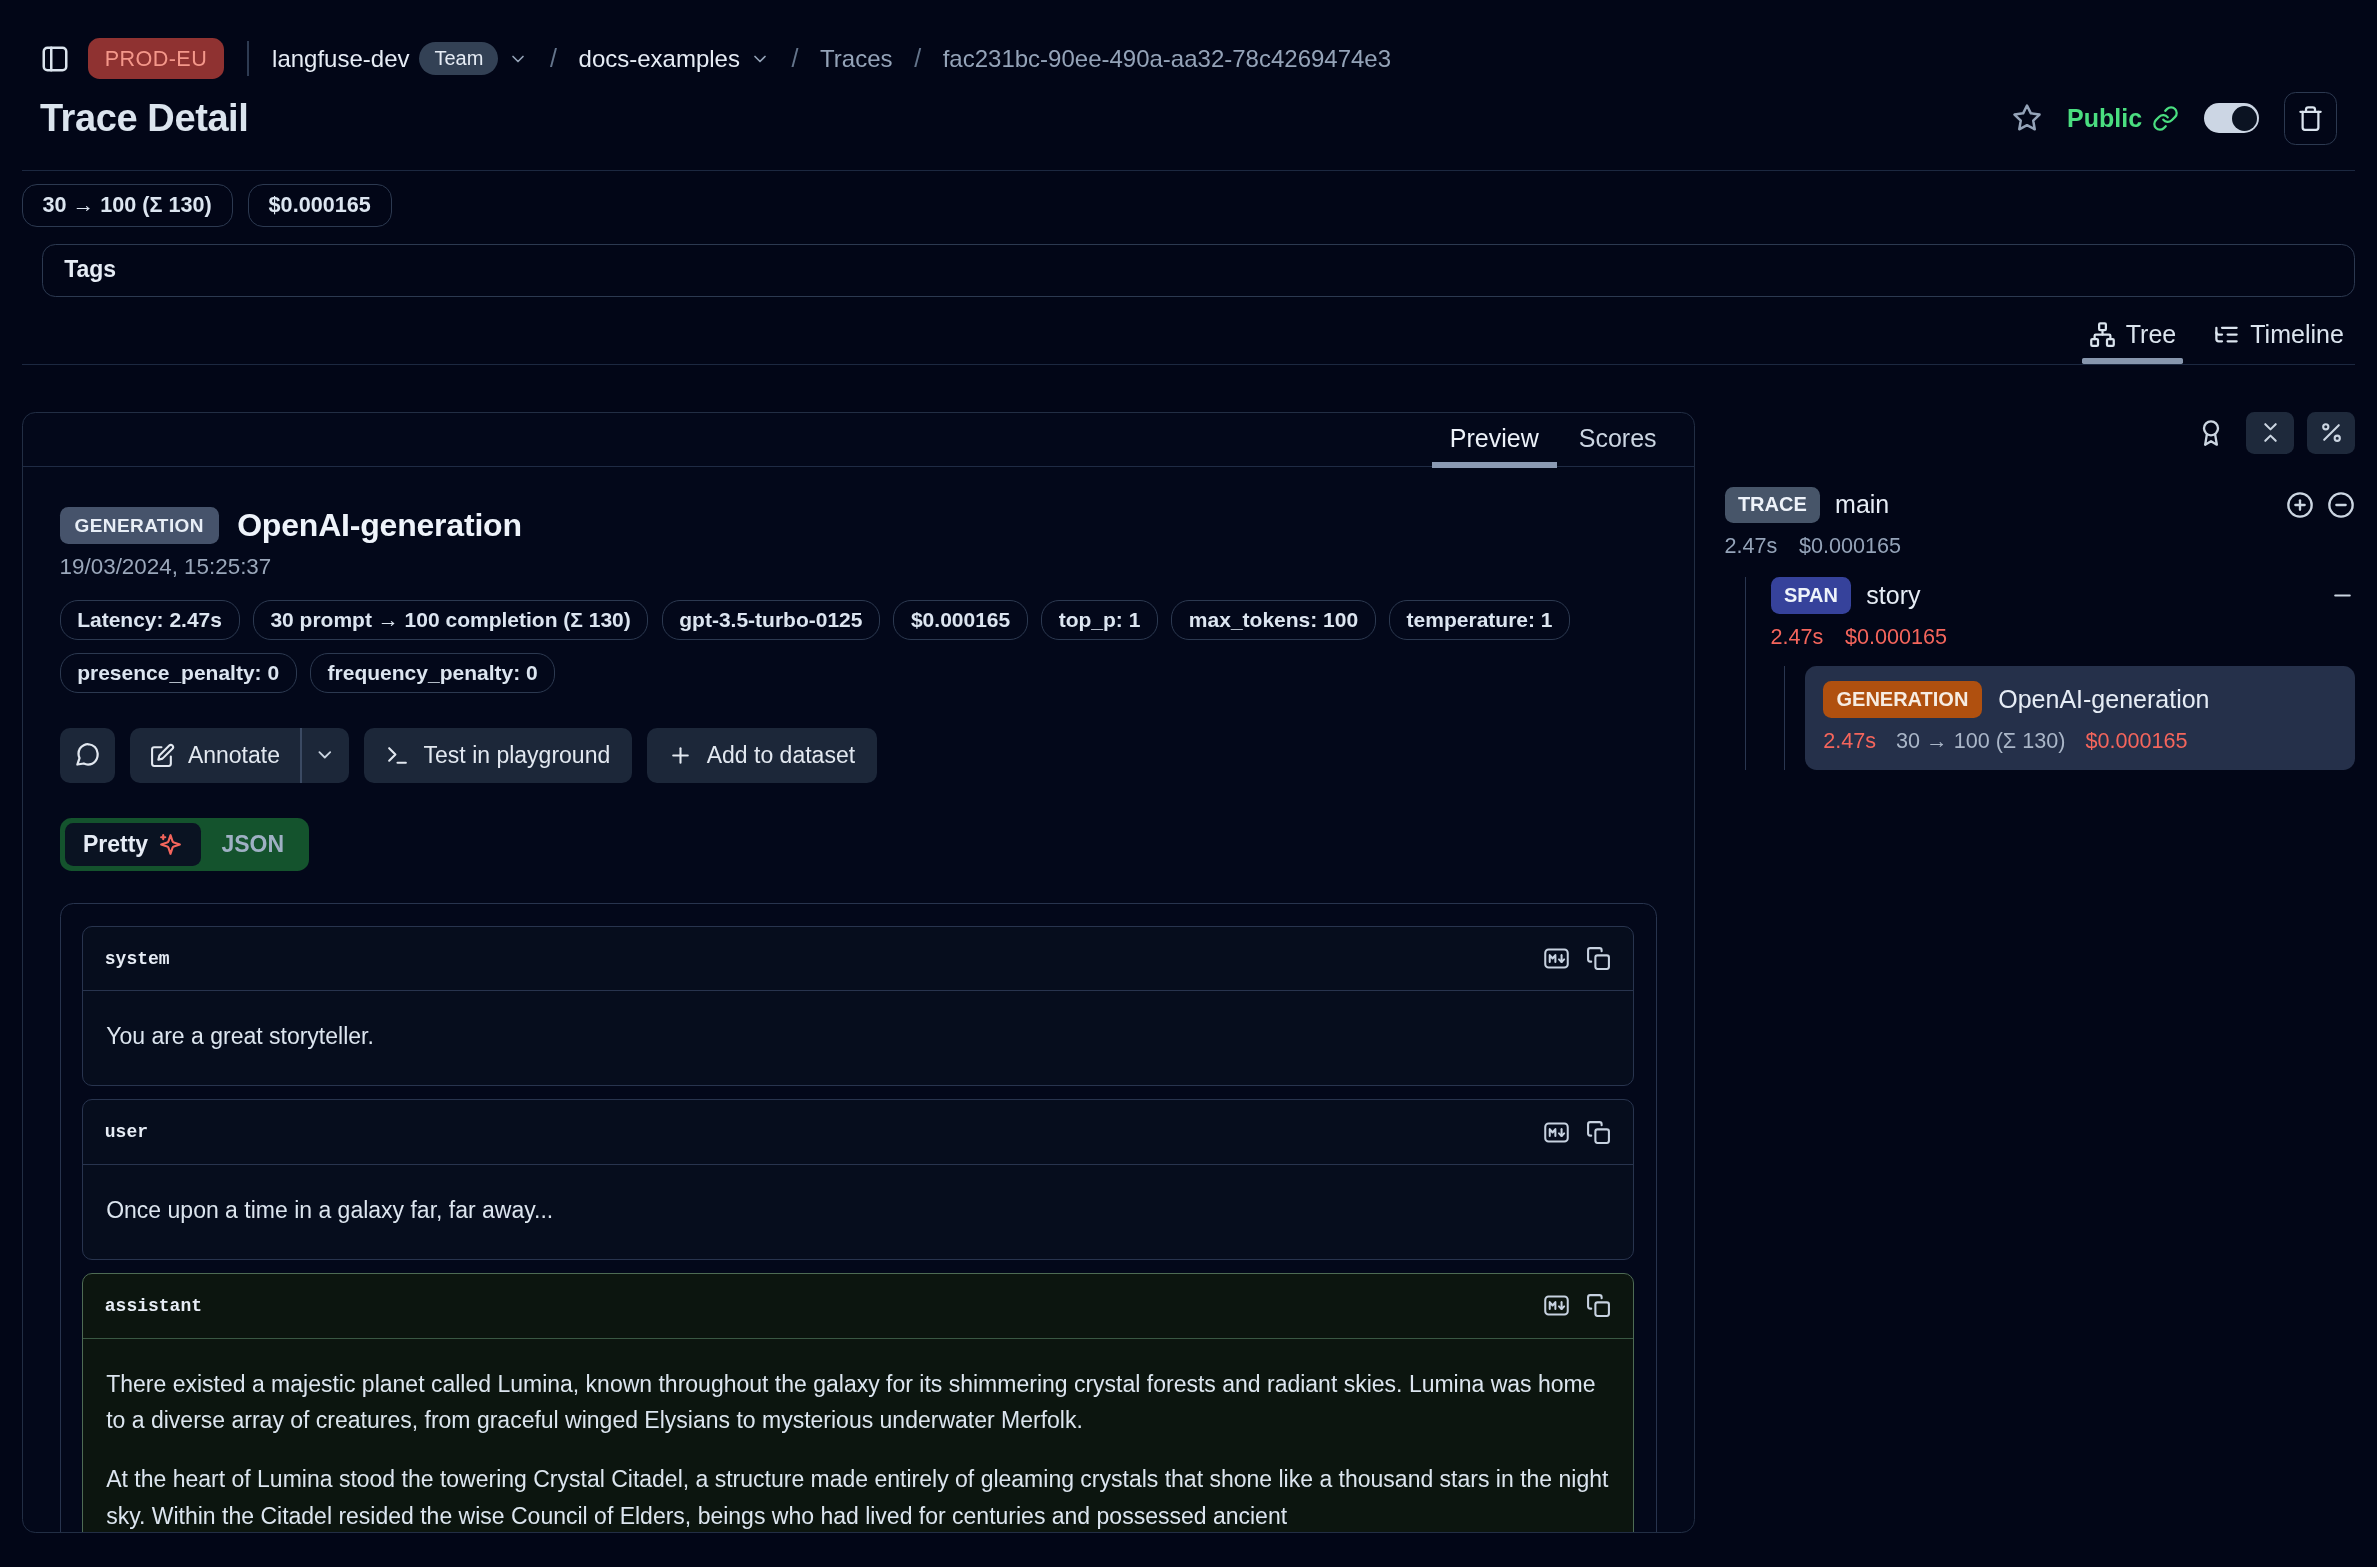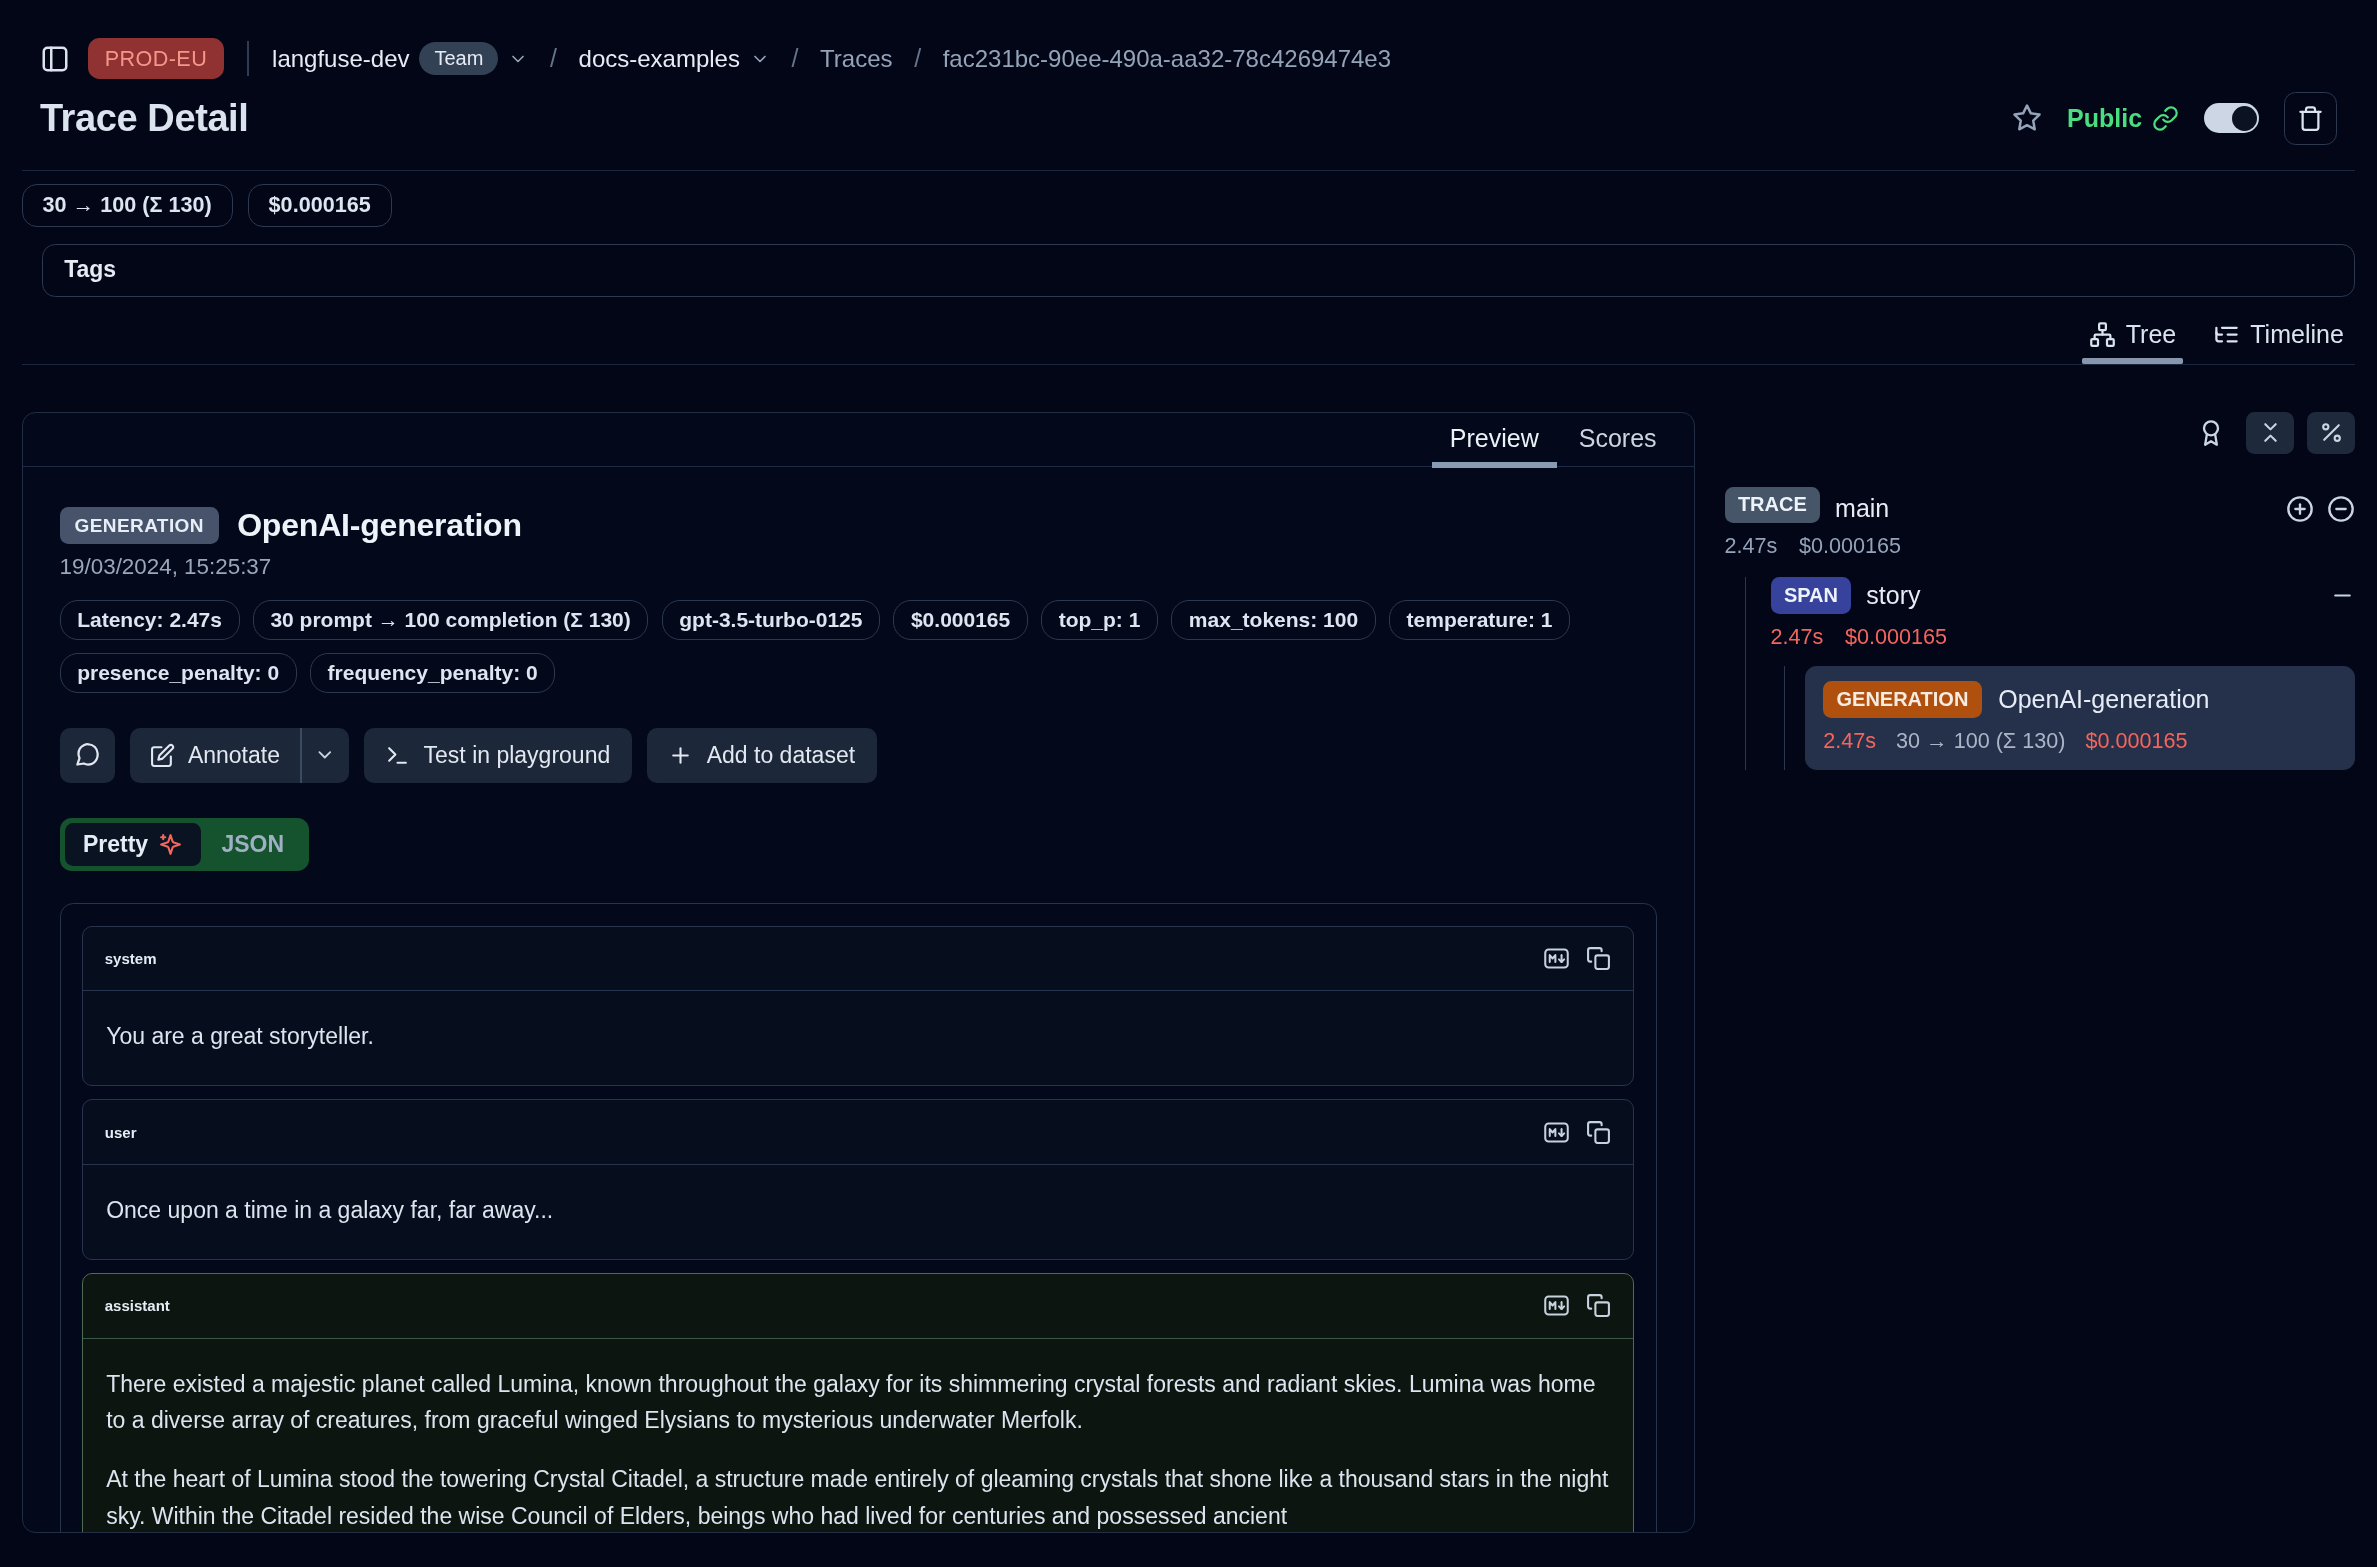--- a/index.html
+++ b/index.html
@@ -78,34 +78,34 @@
   .split-btn .caret { width:47px; display:flex; align-items:center; justify-content:center; color:#cbd5e1; cursor:pointer; }
 
   .format-toggle { display:inline-flex; align-items:center; background:#14532d; border-radius:11.6px; padding:5px; margin-top:35px; }
   .seg { display:flex; align-items:center; gap:10px; font-size:23px; font-weight:600; cursor:pointer; }
   .seg.active { background:#0a1322; color:#e6ecf5; border-radius:8.3px; padding:8.3px 18.3px; }
   .seg.inactive { color:#9fb0c4; padding:8.3px 20px; }
 
   .messages-wrap { margin-top:32px; border:1.7px solid #28344e; border-radius:13.3px; padding:21.6px; display:flex; flex-direction:column; gap:13.3px; }
   .msg-card { border:1.7px solid #28344e; border-radius:10px; background:#060d1d; overflow:hidden; }
   .msg-head { display:flex; align-items:center; justify-content:space-between; padding:18.3px 21.6px; border-bottom:1.7px solid #28344e; }
-  .msg-role { font-size:15px; font-weight:600; color:#e6ecf5; }
+  .msg-role { font-size:18px; font-weight:600; color:#e6ecf5;font-family:Liberation Mono, monospace; }
   .msg-tools { display:flex; align-items:center; gap:16.6px; color:#c7d2e0; }
   .tool-btn { background:none; border:none; color:#c7d2e0; cursor:pointer; display:flex; }
   .msg-body { padding:27px 23px 30px 23px; font-size:23px; line-height:1.6; color:#dce5ef; }
   .msg-body p + p { margin-top:21.6px; }
   .msg-card.assistant { border-color:#4e6b54; background:#0c150f; }
   .msg-card.assistant .msg-head { border-bottom-color:#3a5843; }
 
   
   .tree-panel { flex:1; padding-top:0; }
   .tree-toolbar { display:flex; justify-content:flex-end; align-items:center; gap:13.3px; margin-bottom:33px; color:#cbd5e1; }
   .tool-sq { width:48px; height:42px; background:#1e293b; border:none; border-radius:8.3px; color:#cbd5e1; display:flex; align-items:center; justify-content:center; cursor:pointer; }
 
-  .trace-row { display:flex; align-items:flex-end; gap:15px; cursor:pointer; }
+  .trace-row { display:flex; align-items:center; gap:15px; cursor:pointer; }
   .trace-badge { background:#475569; color:#eef3fa; font-size:20px; font-weight:600; padding:6.7px 13.3px; border-radius:8.3px; }
   .node-name { font-size:25px; color:#e6ecf5; }
   .row-spacer { flex:1; }
   .circle-btns { display:flex; gap:13.3px; color:#cbd5e1; }
   .metrics { display:flex; gap:21.6px; font-size:21.6px; color:#94a3b8; margin-top:10px; }
   .metrics.red { color:#f4655c; }
 
   .children { margin-top:18.3px; margin-left:20px; border-left:1.7px solid #2a3650; padding-left:25px; }
   .span-row { display:flex; align-items:center; gap:15px; margin-top:6.7px; cursor:pointer; }
   .span-badge { background:#36429b; color:#eef3fa; font-size:20px; font-weight:600; padding:6.7px 13.3px; border-radius:8.3px; }

